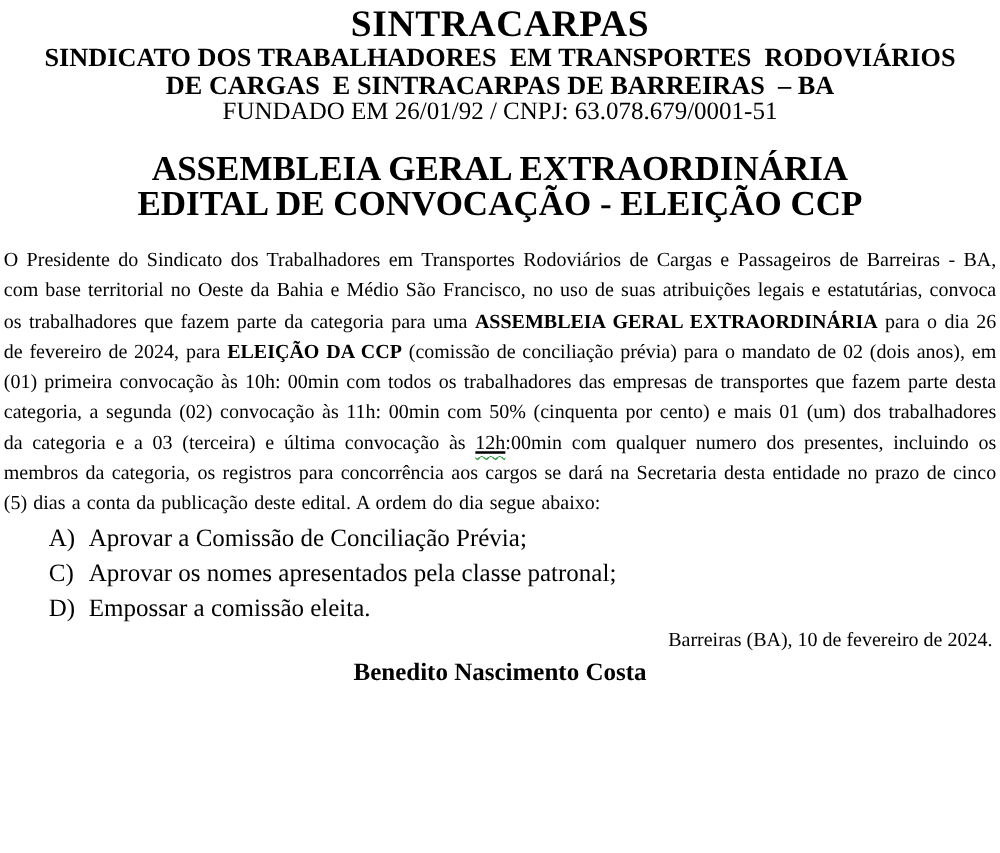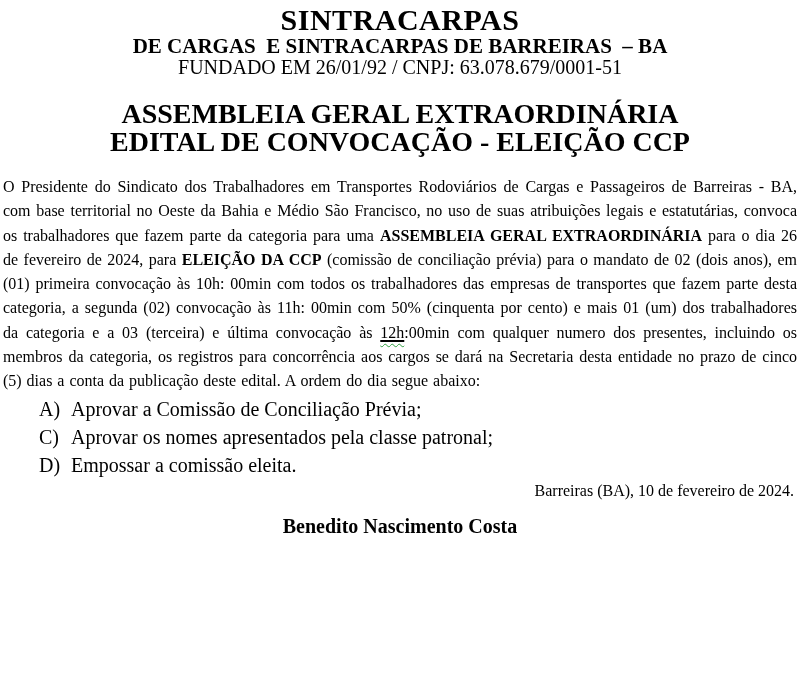--- a/index.html
+++ b/index.html
@@ -86,40 +86,41 @@
   
   .dateline {
     margin-top: 0;
     text-align: right;
     font-size: 16px;
     line-height: 24px;
     padding-right: 3px;
     font-family: Liberation Serif, serif;
   }
   .sig-name {
-    margin-top: 12px;
+    margin-top: 2px;
     text-align: center;
     font-size: 20px;
     line-height: 22px;
     font-weight: bold;
   }
   .sig-role {
     text-align: center;
     font-size: 20px;
     line-height: 20px;
     font-weight: normal;
   }
 </style>
 </head>
 <body>
 
 <div class="page" style="--wavy-color: #2e9e3f;">
 
   <header class="letterhead">
     <h1 class="acronym">SINTRACARPAS</h1>
+    <div class="org-line">SINDICATO DOS TRABALHADORES  EM TRANSPORTES  RODOVIÁRIOS</div>
     <div class="org-line">DE CARGAS  E SINTRACARPAS DE BARREIRAS  – BA</div>
     <div class="founded-line">FUNDADO EM 26/01/92 / CNPJ: 63.078.679/0001-51</div>
   </header>
 
   <section class="title-block">
     <div>ASSEMBLEIA GERAL EXTRAORDINÁRIA</div>
     <div>EDITAL DE CONVOCAÇÃO - ELEIÇÃO CCP</div>
   </section>
 
   <p class="body-paragraph" id="body-paragraph">O Presidente do Sindicato dos Trabalhadores em Transportes Rodoviários de Cargas e Passageiros de Barreiras - BA, com base territorial no Oeste da Bahia e Médio São Francisco, no uso de suas atribuições legais e estatutárias, convoca os trabalhadores que fazem parte da categoria para uma <b>ASSEMBLEIA GERAL EXTRAORDINÁRIA</b> para o dia 26 de fevereiro de 2024, para <b>ELEIÇÃO DA CCP</b> (comissão de conciliação prévia) para o mandato de 02 (dois anos), em (01) primeira convocação às 10h: 00min com todos os trabalhadores das empresas de transportes que fazem parte desta categoria, a segunda (02) convocação às 11h: 00min com 50% (cinquenta por cento) e mais 01 (um) dos trabalhadores da categoria e a 03 (terceira) e última convocação às <span class="u-solid"><span class="u-wavy">12h</span></span>:00min com qualquer numero dos presentes, incluindo os membros da categoria, os registros para concorrência aos cargos se dará na Secretaria desta entidade no prazo de cinco (5) dias a conta da publicação deste edital. A ordem do dia segue abaixo:</p>

